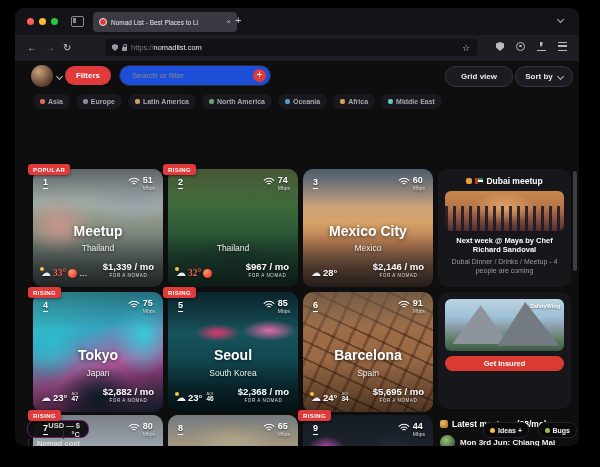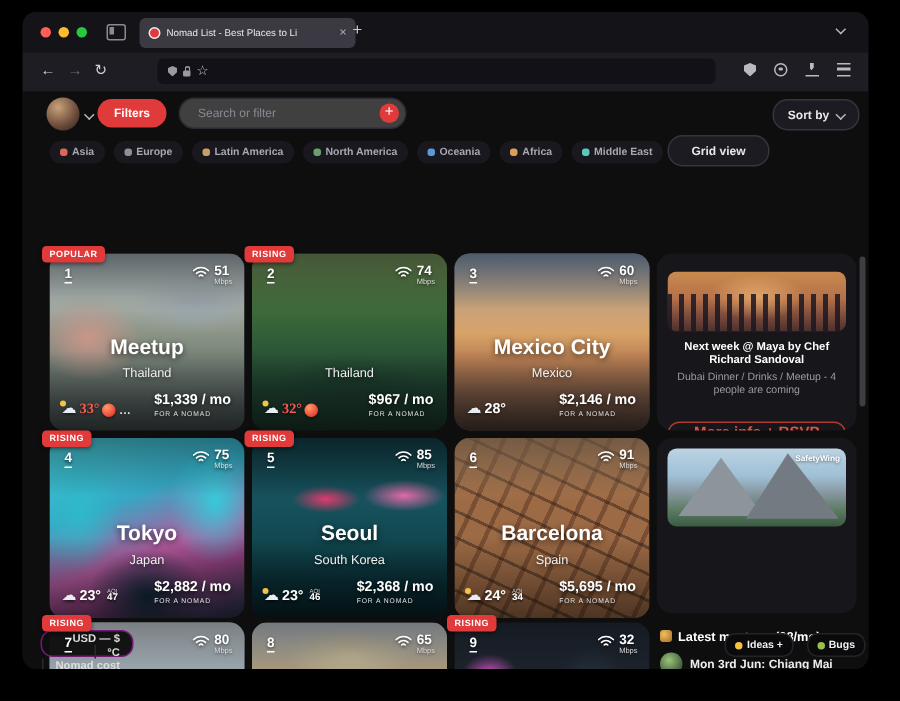--- a/index.html
+++ b/index.html
@@ -43,29 +43,29 @@
   .ic-save::after{content:"";position:absolute;left:2.5px;top:0;width:3px;height:5px;background:#b9b9c0;clip-path:polygon(0 0,100% 0,100% 55%,50% 100%,0 55%);}
   .ic-menu{width:9px;height:7px;border-top:1.4px solid #b9b9c0;border-bottom:1.4px solid #b9b9c0;position:relative;}
   .ic-menu::after{content:"";position:absolute;left:0;top:2.3px;width:9px;height:1.4px;background:#b9b9c0;}
   
   .content{position:absolute;left:0;top:53px;width:100%;height:385px;background:#0e0e0e;}
   .avatar{position:absolute;left:16px;top:4px;width:22px;height:22px;border-radius:50%;
           background:radial-gradient(circle at 35% 30%,#c9a27a,#6a4a3a 60%,#2a2220);}
   .avchev{position:absolute;left:42px;top:13px;}
   .btn-filters{position:absolute;left:50px;top:5px;width:46px;height:19px;background:#e13a3a;border-radius:10px;
                color:#fff;font-size:8px;font-weight:bold;display:flex;align-items:center;justify-content:center;}
-  .searchpill{position:absolute;left:104px;top:4px;width:152px;height:21px;background:#404040;border:1px solid #2c2b33;
+  .searchpill{position:absolute;left:104px;top:4px;width:152px;height:21px;background:#1d4ed8;border:1px solid #2c2b33;
               border-radius:11px;display:flex;align-items:center;padding:0 4px 0 10px;box-sizing:border-box;}
   .searchpill input{flex:1;background:transparent;border:none;outline:none;color:#ddd;font-size:8px;
                     font-family:"Liberation Sans","DejaVu Sans",sans-serif;}
   .searchpill input::placeholder{color:#8a8a92;}
   .addbtn{width:13px;height:13px;border-radius:50%;background:#e13a3a;color:#fff;font-size:10px;line-height:12px;
           text-align:center;flex:none;}
   .btn-grid{position:absolute;right:66px;top:5px;width:66px;height:19px;background:#1c1b22;border:1px solid #36353d;
-            border-radius:10px;color:#e8e8e8;font-size:8px;font-weight:bold;display:flex;align-items:center;justify-content:center;margin-top:24px;}
+            border-radius:10px;color:#e8e8e8;font-size:8px;font-weight:bold;display:flex;align-items:center;justify-content:center;}
   .btn-sort{position:absolute;right:6px;top:5px;width:56px;height:19px;background:#1c1b22;border:1px solid #36353d;
             border-radius:10px;color:#e8e8e8;font-size:8px;font-weight:bold;display:flex;align-items:center;justify-content:center;gap:5px;}
   .chips{position:absolute;left:18px;top:33px;display:flex;gap:6px;}
   .chip{height:15px;background:#19181f;border-radius:8px;display:flex;align-items:center;gap:3px;
         padding:0 7px;color:#a8a8b0;font-size:7px;font-weight:bold;white-space:nowrap;}
   .dot{width:5px;height:5px;border-radius:2px;flex:none;}
   .d1{background:#d96a5a}.d2{background:#8a8f98}.d3{background:#c9a06a}.d4{background:#6aa06a}
   .d5{background:#5a9ad9}.d6{background:#d9a05a}.d7{background:#5ac9b9}
   
   .card{position:absolute;width:130px;height:120px;border-radius:10px;}
@@ -115,21 +115,21 @@
   .wic2{font-size:10px;color:#e8edf2;line-height:1;text-shadow:0 1px 2px rgba(0,0,0,.6);position:relative;}
   .wic2.sun::before{content:"";position:absolute;left:-1px;top:-1px;width:4px;height:4px;border-radius:50%;background:#f5c242;z-index:-1;}
   .temp{color:#fff;font-size:9.5px;font-weight:bold;text-shadow:0 1px 2px rgba(0,0,0,.6);}
   .temp.hot{color:#ff5a52;font-family:Liberation Serif, serif;}
   .hface{width:9px;height:9px;border-radius:50%;background:radial-gradient(circle at 35% 30%,#ff9a6a,#e8402f 75%);
          box-shadow:0 1px 2px rgba(0,0,0,.4);}
   .more{color:#ddd;font-size:8px;font-weight:bold;}
   .aqi{display:flex;flex-direction:column;line-height:1;margin-left:2px;}
   .aqi .lab{font-size:4px;color:#cfcfcf;text-shadow:0 1px 1px rgba(0,0,0,.6);}
   .aqi .val{font-size:6.5px;color:#fff;font-weight:bold;text-shadow:0 1px 1px rgba(0,0,0,.6);}
-  .price{position:absolute;right:9px;bottom:9px;text-align:left;z-index:2;line-height:1;}
+  .price{position:absolute;right:9px;bottom:9px;text-align:center;z-index:2;line-height:1;}
   .pmain{color:#fff;font-size:9.5px;font-weight:bold;text-shadow:0 1px 3px rgba(0,0,0,.7);}
   .psub{color:#e0e0e0;font-size:4.5px;letter-spacing:.6px;margin-top:2px;text-shadow:0 1px 2px rgba(0,0,0,.7);}
   
   .p00{left:18px;top:108px;height:118px}.p01{left:153px;top:108px;height:118px}.p02{left:288px;top:108px;height:118px}
   .p10{left:18px;top:231px}.p11{left:153px;top:231px}.p12{left:288px;top:231px}
   .p20{left:18px;top:354px}.p21{left:153px;top:354px}.p22{left:288px;top:354px}
   
   .sbcard{position:absolute;left:423px;width:133px;background:#17171b;border-radius:10px;box-sizing:border-box;padding:7px;overflow:hidden;}
   .sb-dubai{top:108px;height:118px;}
   .sb-title{display:flex;align-items:center;justify-content:center;gap:3px;color:#fff;font-size:8.5px;font-weight:bold;}
@@ -198,20 +198,21 @@
     <span class="chev tabchev"></span>
   </div>
 
   <div class="navbar">
     <span class="navic" style="left:12px">←</span>
     <span class="navic" style="left:30px;color:#6a6a72">→</span>
     <span class="navic" style="left:48px">↻</span>
     <div class="urlfield">
       <span class="shield"></span>
       <span class="lock"></span>
+      <span class="urltext"><span class="scheme">https://</span><span>nomadlist.com</span></span>
       <span class="star">☆</span>
     </div>
     <div class="navright">
       <span class="ic-shield"></span>
       <span class="ic-person"></span>
       <span class="ic-save"></span>
       <span class="ic-menu"></span>
     </div>
   </div>
 
@@ -456,38 +457,44 @@
 
     <div class="card p22">
       <div class="ph ph-kl"></div>
       <div class="badge">RISING</div>
       <span class="rank">9</span>
       <div class="wifi">
           <svg class="wic" viewBox="0 0 16 12">
             <path d="M1.5 4.5a9 9 0 0 1 13 0M4 7a5.6 5.6 0 0 1 8 0M6.4 9.3a2.3 2.3 0 0 1 3.2 0" fill="none" stroke="#fff" stroke-width="1.4" stroke-linecap="round"></path>
           </svg>
           <span class="wcol">
-            <span class="wnum">32</span>
+            <span class="wnum">44</span>
             <span class="wunit">Mbps</span>
           </span>
         </div>
 
     </div>
 
     <div class="sbcard sb-dubai">
+      <div class="sb-title">
+          <span class="mi-pin"></span>
+          <span class="mi-flag"></span>
+          <span>Dubai meetup</span>
+        </div>
       <div class="img-dubai"></div>
       <div class="mu-head">Next week @ Maya by Chef Richard Sandoval</div>
       <div class="mu-det">Dubai Dinner / Drinks / Meetup - 4 people are coming</div>
       <div class="cta-line">More info + RSVP</div>
     </div>
 
     <div class="sbcard sb-ins">
       <div class="img-sw">
           <span class="sw-brand">SafetyWing</span>
         </div>
+      <div class="cta-solid">Get Insured</div>
     </div>
 
     <div class="sb-meet">
       <div class="mu-h">
           <span class="beer"></span>
           <span>Latest meetups (28/mo)</span>
         </div>
       <div class="mrow" style="top:20px">
           <span class="mav mav1"></span>
           <span>Mon 3rd Jun: Chiang Mai</span>

